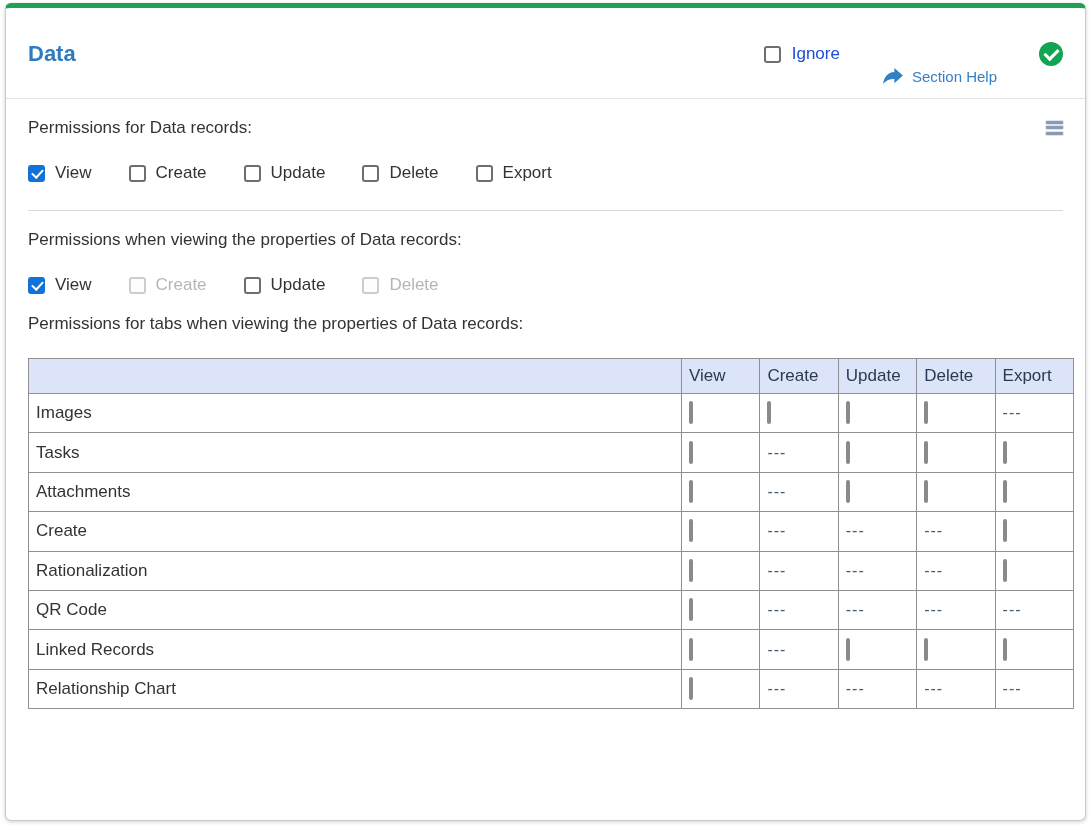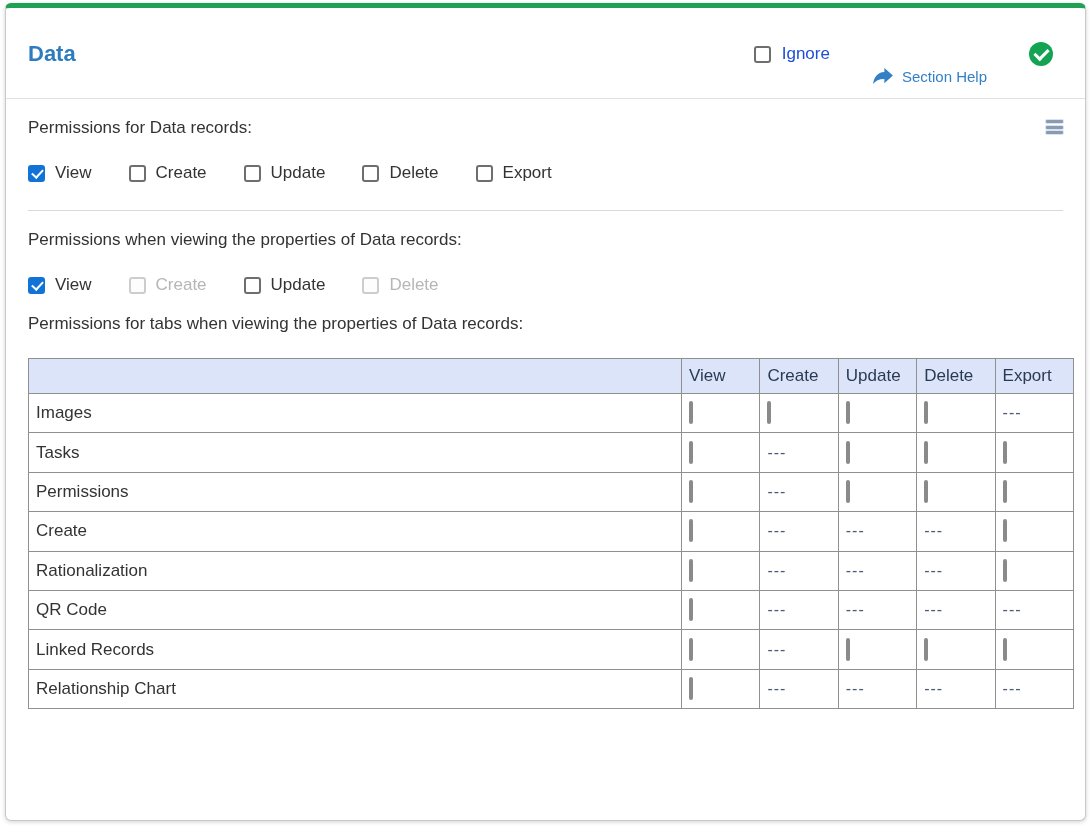--- a/index.html
+++ b/index.html
@@ -4,38 +4,38 @@
 <style>
   * { margin:0; padding:0; box-sizing:border-box; }
   html,body { width:1091px; height:833px; background:#fff; font-family:"Liberation Sans", sans-serif; }
   .card {
     position:absolute; left:5px; top:3px; width:1081px; height:818px;
     background:#fff; border:1px solid #c9c9c9; border-top:5px solid #1ea150;
     border-radius:6px; box-shadow:0 1px 4px rgba(0,0,0,.18);
   }
   .card-header {
     display:flex; align-items:center; justify-content:space-between;
-    padding:15px 32px 13px 22px; border-bottom:1px solid #e2e2e2;
+    padding:15px 22px 13px 22px; border-bottom:1px solid #e2e2e2;
   }
   .card-title { color:#2e7cbf; font-size:22px; font-weight:700; }
   .header-right { display:flex; align-items:center; gap:42px; }
   .ignore-group { display:flex; align-items:center; gap:11px; cursor:pointer; }
   .ignore-label { font-size:17px; color:#1d4ed8; }
   .help-link { display:flex; align-items:center; gap:8px; cursor:pointer;margin-top:44px; }
   .help-label { font-size:15px; color:#3380c4; }
   .check-circle {
     width:24px; height:24px; border-radius:50%; background:#13a453; position:relative;
   }
   .check-circle::after {
     content:""; position:absolute; left:8px; top:4px; width:6px; height:11px;
     border:solid #fff; border-width:0 3px 3px 0; transform:rotate(45deg);
   }
   .card-body { padding:0 22px; }
 
-  .section-label-row { display:flex; justify-content:space-between; align-items:flex-start; margin-top:19px; }
+  .section-label-row { display:flex; justify-content:space-between; align-items:center; margin-top:19px; }
   .section-label { font-size:17px; color:#333; }
   .hamburger { width:17px; margin-top:2px; cursor:pointer; }
   .hamburger .bar { height:3px; background:#8a9ab3; margin-bottom:2.5px; border-radius:1px; box-shadow:0 0 0 1px #dbe3f0; }
 
   .cb-row { display:flex; align-items:center; margin-top:25px; column-gap:37px; }
   .cb-group { display:flex; align-items:center; gap:10px; cursor:pointer; }
   .cb-group .lbl { font-size:17px; color:#333; }
   .cb-group.disabled .lbl { color:#b6b6b6; }
 
   .cb {
@@ -181,21 +181,21 @@
           </tr>
           <tr>
             <th>Tasks</th>
             <td><span class="cb"></span></td>
             <td><span class="dash">---</span></td>
             <td><span class="cb"></span></td>
             <td><span class="cb"></span></td>
             <td><span class="cb"></span></td>
           </tr>
           <tr>
-            <th>Permissions</th>
+            <th>Attachments</th>
             <td><span class="cb"></span></td>
             <td><span class="dash">---</span></td>
             <td><span class="cb"></span></td>
             <td><span class="cb"></span></td>
             <td><span class="cb"></span></td>
           </tr>
           <tr>
             <th>Create</th>
             <td><span class="cb"></span></td>
             <td><span class="dash">---</span></td>

